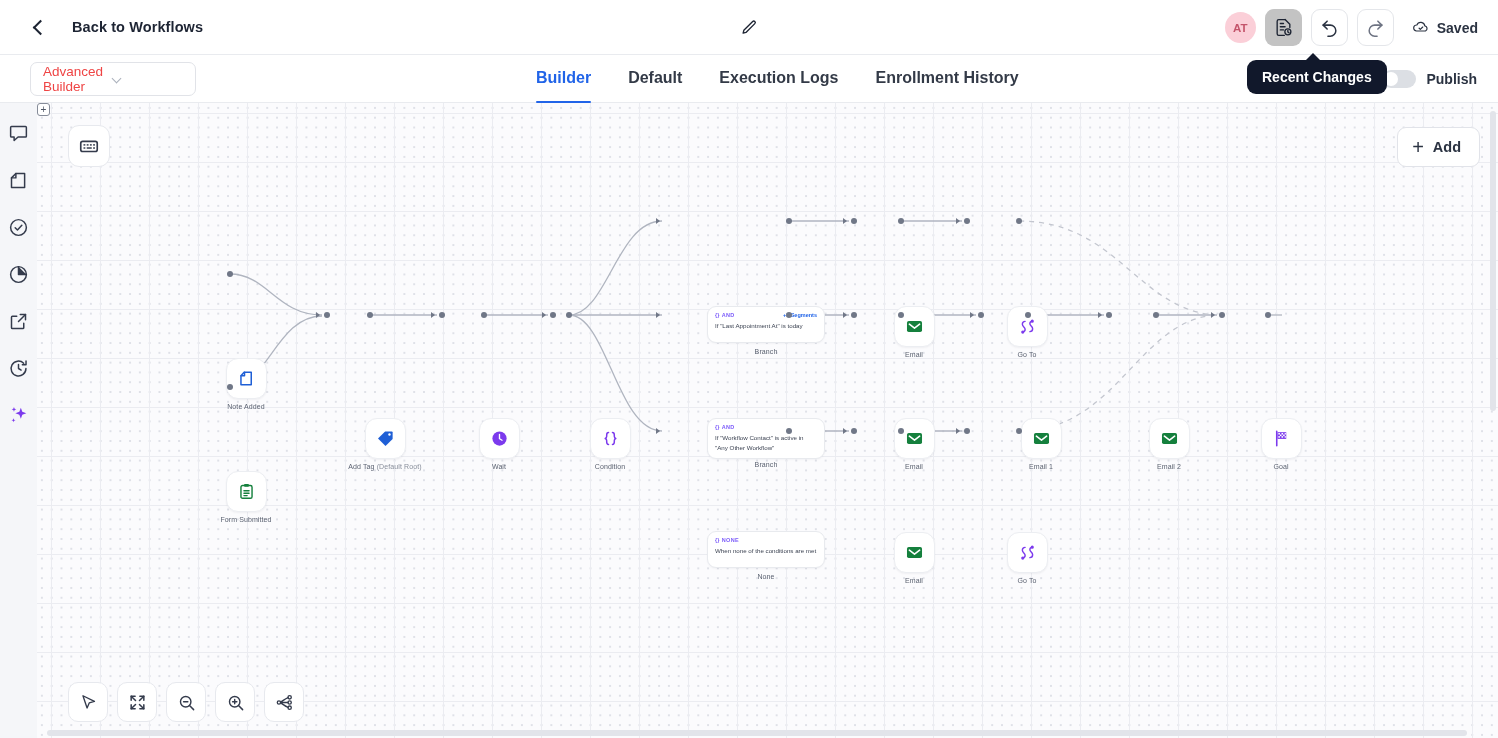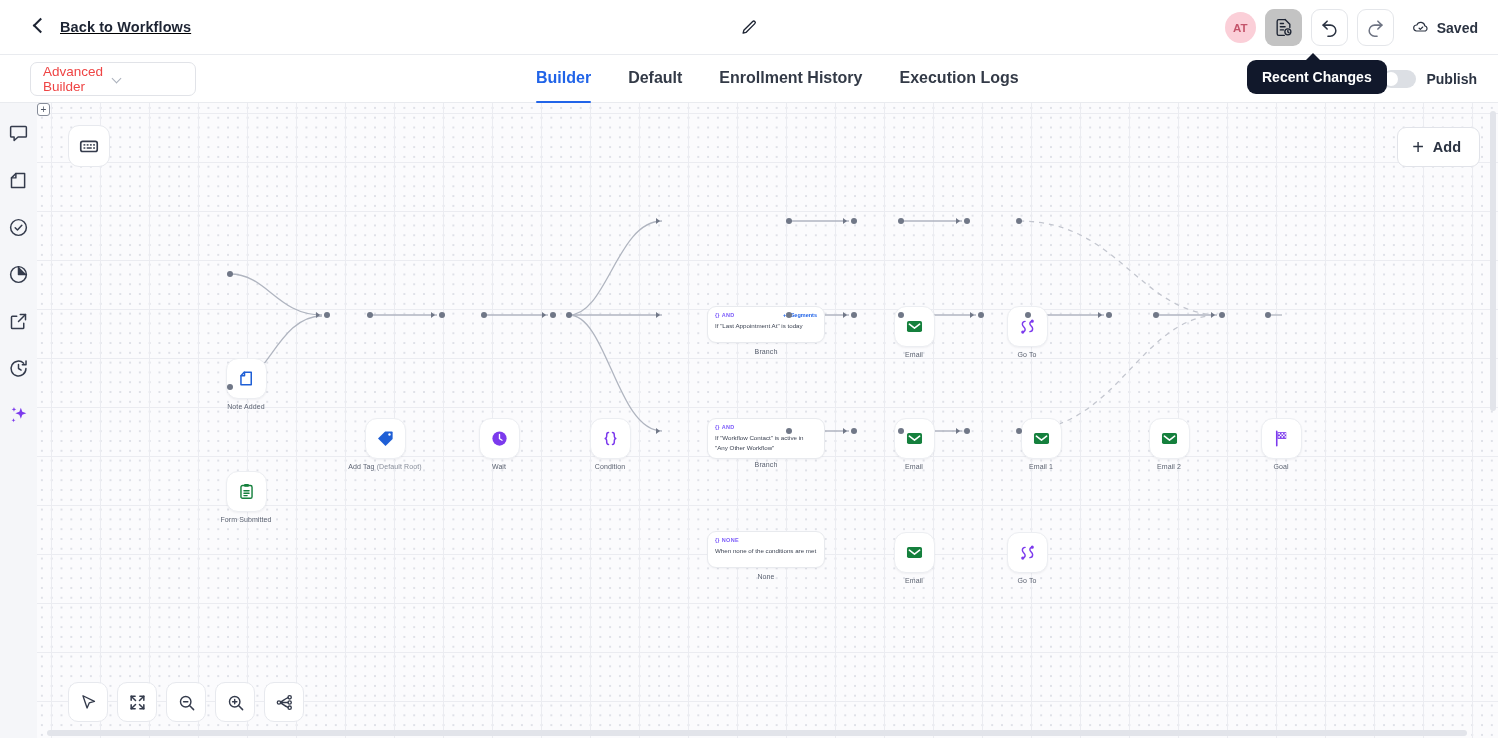--- a/index.html
+++ b/index.html
@@ -11,22 +11,22 @@
   }
   #app { position: relative; width: 1498px; height: 738px; }
 
   
   .topbar {
     position: absolute; top: 0; left: 0; width: 1498px; height: 55px;
     background: #fff; border-bottom: 1px solid #e9ebef;
     display: flex; align-items: center;
   }
   .back-btn {
-    display: flex; align-items: flex-start; gap: 14px;
-    margin-left: 32px; cursor: pointer; text-decoration: underline;
+    display: flex; align-items: flex-end; gap: 26px;
+    margin-left: 32px; cursor: pointer;
   }
   .back-chevron { width: 14px; height: 14px; position: relative; }
   .back-chevron::before {
     content: ""; position: absolute; left: 3px; top: 1px;
     width: 9px; height: 9px;
     border-left: 2.4px solid #1d2433; border-bottom: 2.4px solid #1d2433;
     transform: rotate(45deg);
   }
   .back-label { font-size: 14.5px; font-weight: 700; color: #1d2433; letter-spacing: .1px; }
 
@@ -287,22 +287,22 @@
 
   <div class="tabbar">
     <div class="builder-select">
       <span>Advanced Builder</span>
       <span class="caret"></span>
     </div>
 
     <div class="tabs">
       <div class="tab active">Builder</div>
       <div class="tab">Default</div>
+      <div class="tab">Execution Logs</div>
       <div class="tab">Enrollment History</div>
-      <div class="tab">Execution Logs</div>
     </div>
 
     <div class="publish-wrap">
       <span class="pub-label">Draft</span>
       <div class="toggle"></div>
       <span class="pub-label">Publish</span>
     </div>
   </div>
 
   <div class="tooltip">Recent Changes</div>

